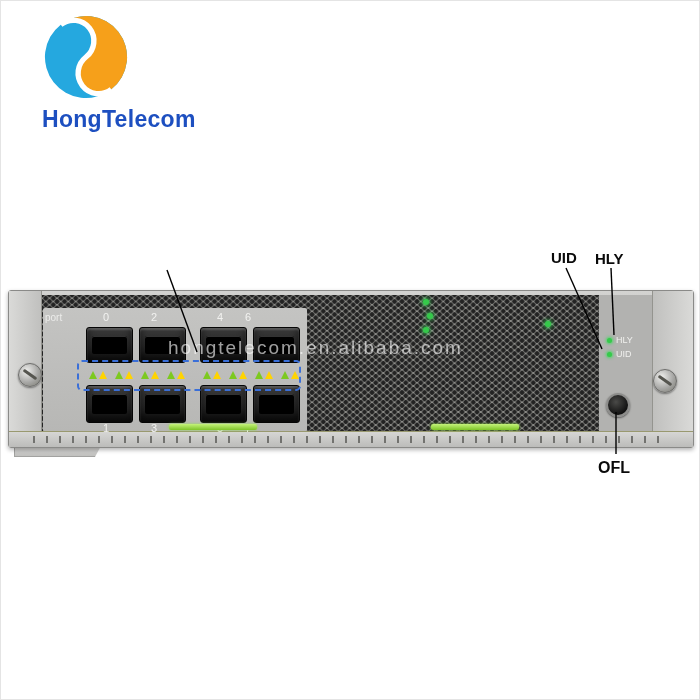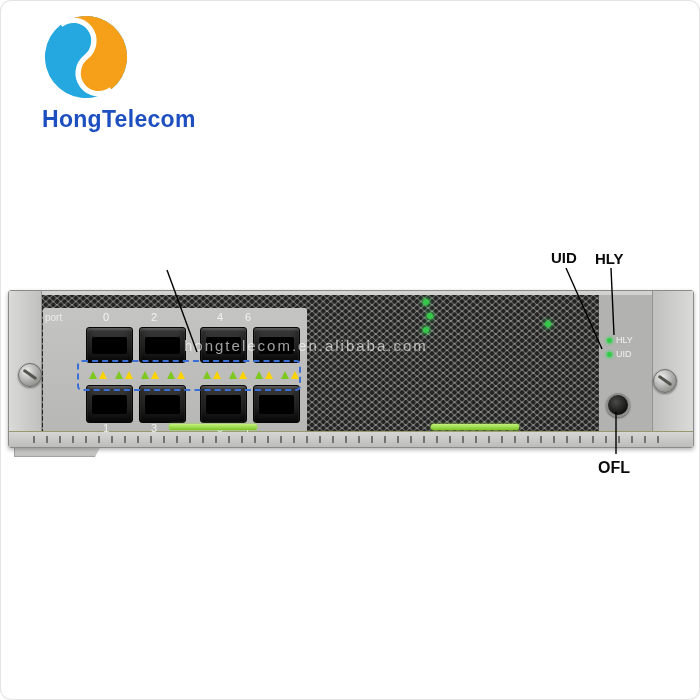--- a/index.html
+++ b/index.html
@@ -1,17 +1,17 @@
 <!DOCTYPE html>
 <html><head>
 <meta charset="utf-8">
 <style>
   html,body{margin:0;padding:0;background:#fff;}
   .stage{position:relative;width:700px;height:700px;background:#fff;overflow:hidden;
-         font-family:"Liberation Sans",sans-serif;box-shadow:inset 0 0 0 1px #e4e4e4;border-radius:11px;}
+         font-family:"Liberation Sans",sans-serif;box-shadow:inset 0 0 0 1px #e4e4e4;}
 
   
   .logo{position:absolute;left:42px;top:13px;width:88px;height:88px;}
   .brand{position:absolute;left:42px;top:106px;font-size:23px;font-weight:700;color:#1d4fc0;letter-spacing:.3px;}
 
   
   .ann{position:absolute;font-weight:700;font-size:15px;color:#0a0a0a;z-index:20;white-space:nowrap;}
   .ann-optical{left:95px;top:247px;}
   .ann-uid{left:551px;top:249px;}
   .ann-hly{left:595px;top:250px;}
@@ -75,21 +75,21 @@
   .gstrip{position:absolute;top:133px;width:88px;height:6px;border-radius:2px;z-index:3;
           background:linear-gradient(#c4f37a,#7ec428);box-shadow:0 0 3px rgba(150,225,70,.9);}
   .gstrip-1{left:160px;}
   .gstrip-2{left:422px;}
 
   .rail{position:absolute;left:0;right:0;bottom:0;height:15px;z-index:2;
         background:linear-gradient(#d6d6d4,#bcbcba);border-top:1px solid #99996f;}
   .vents{position:absolute;left:24px;right:24px;top:4px;height:7px;
          background:repeating-linear-gradient(90deg,#72726f 0 2px,transparent 2px 13px);}
 
-  .watermark{position:absolute;left:184px;top:337px;font-size:15px;letter-spacing:2px;
+  .watermark{position:absolute;left:168px;top:337px;font-size:19px;letter-spacing:2px;
              color:rgba(255,255,255,.62);z-index:9;white-space:nowrap;}
   .lip{position:absolute;left:14px;top:444px;width:86px;height:11px;z-index:0;
        background:linear-gradient(#dedddb,#c0c0be);border:1px solid #a2a2a0;
        clip-path:polygon(0 0,100% 0,92% 100%,0 100%);}
 </style>
 </head>
 <body>
 
 <div class="stage">
 

